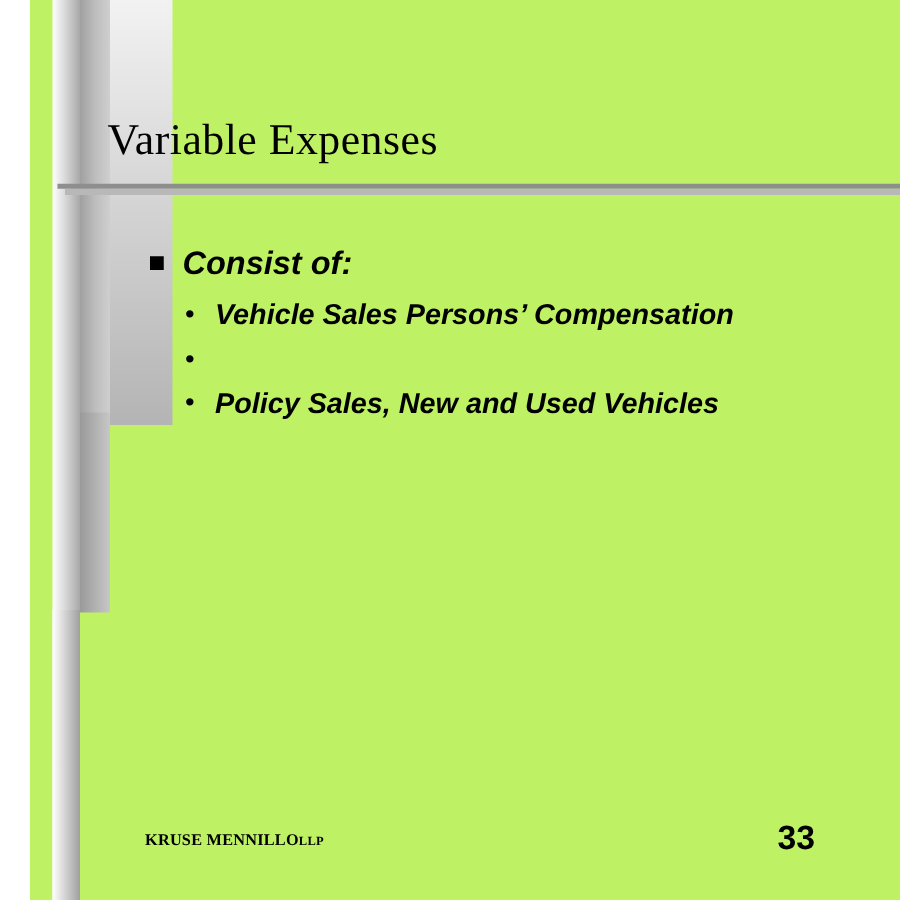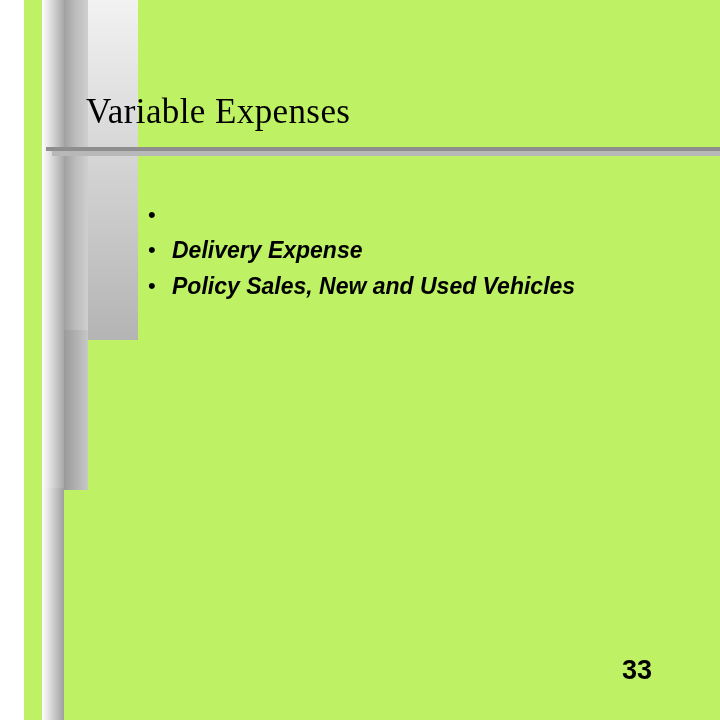--- a/index.html
+++ b/index.html
@@ -192,36 +192,45 @@
 
   <div class="title">Variable Expenses</div>
 
   <div class="title-rule">
     <div class="rule-top"></div>
     <div class="rule-bottom"></div>
   </div>
 
   <div class="body">
 
+    <div class="lvl1">
+      <div class="marker">
+          <i></i>
+        </div>
+      <div class="text">Consist of:</div>
+    </div>
 
     <div class="lvl2-list">
 
       <div class="lvl2">
         <div class="dot">•</div>
+        <div class="text">Vehicle Sales Persons’ Compensation</div>
       </div>
 
       <div class="lvl2">
         <div class="dot">•</div>
-        <div class="text">Delivery Expense</div>
       </div>
 
       <div class="lvl2">
         <div class="dot">•</div>
         <div class="text">Policy Sales, New and Used Vehicles</div>
       </div>
 
     </div>
   </div>
 
+  <div class="footer-firm">
+    <span>KRUSE MENNILLO</span><span class="small">LLP</span>
+  </div>
 
   <div class="page-number">33</div>
 
 </div>
 
 </body></html>

